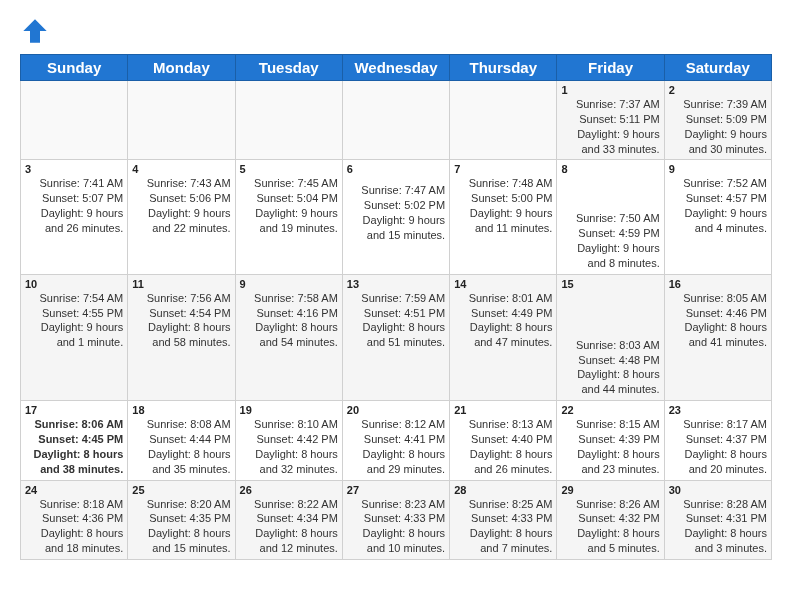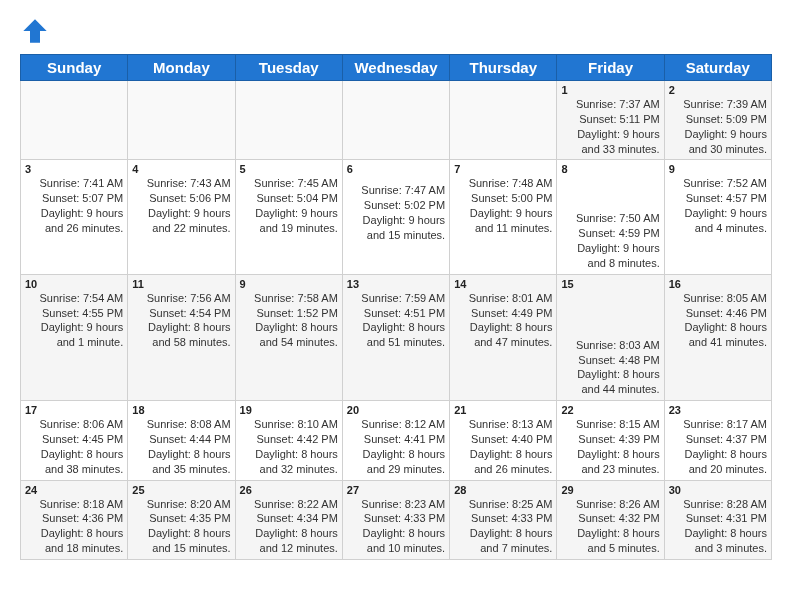--- a/index.html
+++ b/index.html
@@ -221,21 +221,21 @@
           <td>
             <span class="day-num">11</span>
             <div class="day-info" style="white-space: pre-line;">Sunrise: 7:56 AM
 Sunset: 4:54 PM
 Daylight: 8 hours
 and 58 minutes.</div>
           </td>
           <td>
             <span class="day-num">9</span>
             <div class="day-info" style="white-space: pre-line;">Sunrise: 7:58 AM
-Sunset: 1:52 PM
+Sunset: 4:16 PM
 Daylight: 8 hours
 and 54 minutes.</div>
           </td>
           <td>
             <span class="day-num">13</span>
             <div class="day-info" style="white-space: pre-line;">Sunrise: 7:59 AM
 Sunset: 4:51 PM
 Daylight: 8 hours
 and 51 minutes.</div>
           </td>
@@ -257,21 +257,21 @@
             <span class="day-num">16</span>
             <div class="day-info" style="white-space: pre-line;">Sunrise: 8:05 AM
 Sunset: 4:46 PM
 Daylight: 8 hours
 and 41 minutes.</div>
           </td>
         </tr>
         <tr>
           <td>
             <span class="day-num">17</span>
-            <div class="day-info" style="white-space: pre-line;">Sunrise: 8:06 AM
+            <div class="day-info" style="white-space: pre-line; font-weight: bold;">Sunrise: 8:06 AM
 Sunset: 4:45 PM
 Daylight: 8 hours
 and 38 minutes.</div>
           </td>
           <td>
             <span class="day-num">18</span>
             <div class="day-info" style="white-space: pre-line;">Sunrise: 8:08 AM
 Sunset: 4:44 PM
 Daylight: 8 hours
 and 35 minutes.</div>

